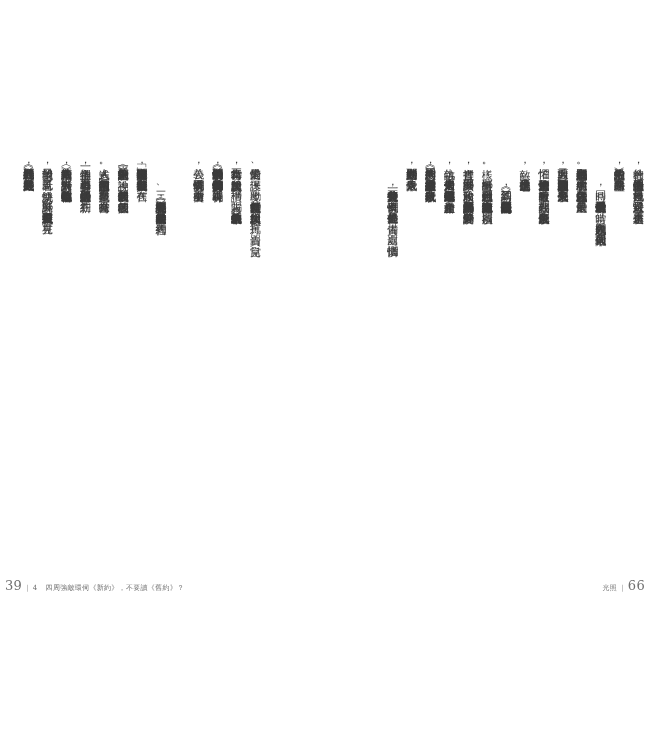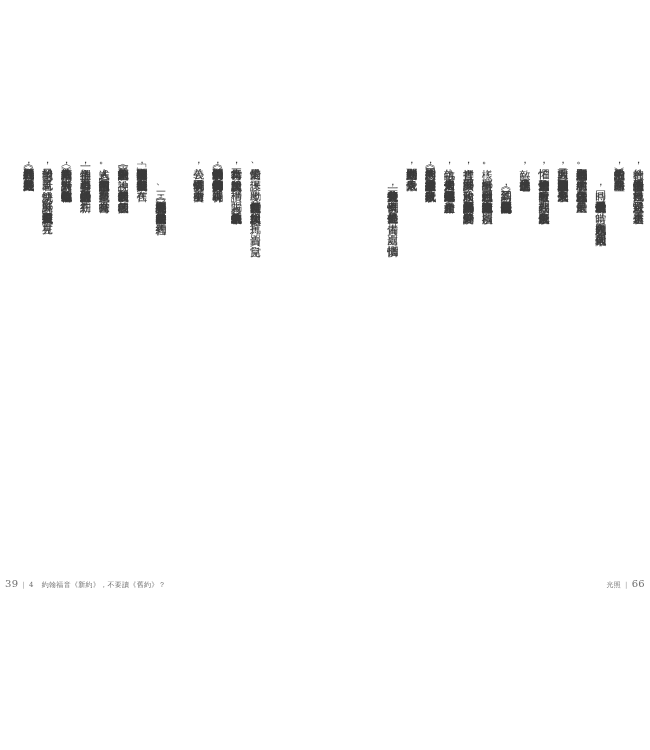--- a/index.html
+++ b/index.html
@@ -44,41 +44,41 @@
       top: 578px;
       font-size: 7px;
       color: #6f6f6f;
       white-space: nowrap;
       letter-spacing: 0.3px;
     }
     .footer-left { left: 5px; }
     .footer-right { right: 5px; text-align: right; }
     .footer .sep { margin: 0 4px; color: #9a9a9a; }
     .footer .chap-num { margin-right: 8px; }
-    .footer .pnum { font-size: 10px; }
+    .footer .pnum { font-size: 13px; }
   </style>
 </head>
 <body>
 
 <div class="page page-left">
   <div class="col" style="left:245.5px">的是愛惜、保護、獎勵，所以當兒女行為偏差時，父親會加以糾正、打罵、責罰，當兒</div>
   <div class="col" style="left:226.6px">女行為正當時，父親會加以誇獎、稱讚、賞賜。《舊約》中的上帝常表現出來公義，</div>
   <div class="col" style="left:207.7px">《新約》中的耶穌常表現出憐憫，其實公義和憐憫都是神所具有的特質，神有時表現了</div>
   <div class="col" style="left:188.8px">公義，有時表現了憐憫，兩者並不衝突。</div>
   <div class="col indent" style="left:151px">三、馬先生說《舊約》中沒有耶穌存在，我的看法是如果從字面來看，《舊約》裡</div>
   <div class="col" style="left:132.1px">確實沒有出現過「耶穌」這個名字和這個人，但其實耶穌在創世以前早就存在，在《舊</div>
   <div class="col" style="left:113.2px">約》〈創世記〉第一章二十六節說：「神說：『我們要照著我們的形象，按著我們的樣</div>
   <div class="col" style="left:94.3px">式造人。』」這句言詞中用「我們」（複數），而不是「我」（單數），可見在當時不</div>
   <div class="col" style="left:75.4px">止上帝一個神，至少還另有一個神，這另一個神就是上帝的獨生子耶穌。在《新約》</div>
   <div class="col" style="left:56.5px">〈約翰福音〉第八章五十六節，耶穌對猶太人說：「你們的祖宗亞伯拉罕歡歡喜喜地仰</div>
   <div class="col" style="left:37.6px">望我的日子，既看見了，就快樂。」耶穌又說：「還沒有亞伯拉罕就有了我。」可見在</div>
   <div class="col" style="left:18.7px">《舊約》時代耶穌就已經存在，只是耶穌是隱藏式的存在。</div>
 
   <div class="footer footer-left">
-    <span class="pnum">39</span><span class="sep">|</span><span class="chap-num">4</span><span>約翰福音《新約》，不要讀《舊約》？</span>
+    <span class="pnum">39</span><span class="sep">|</span><span class="chap-num">4</span><span>四周強敵環伺《新約》，不要讀《舊約》？</span>
   </div>
 </div>
 
 <div class="page page-right">
   <div class="col" style="left:303.5px">的社會，上帝覺得這個罪惡的社會，已是無可挽救，只好毀滅它了。這不是表示《舊</div>
   <div class="col" style="left:284.6px">約》中的上帝愛殺人，而是要「除惡務盡」。</div>
   <div class="col indent" style="left:265.7px">同時，還要了解上帝指示時的環境背景。當時，以色列人初建國，四周強敵環伺，</div>
   <div class="col" style="left:246.8px">那些敵人都想消滅以色列國。在惡劣的環境中，以色列怎樣才能站立得住，最重要的是</div>
   <div class="col" style="left:227.9px">勇敢面對，所以在《舊約》中常可以看到「剛強壯膽」的訓示，上帝更要以色列人不要</div>
   <div class="col" style="left:209px">懼怕，如果膽怯便會遭到滅亡，唯有奮勇殺敵，敵死則我存，所以上帝要以色列人殺仇</div>

